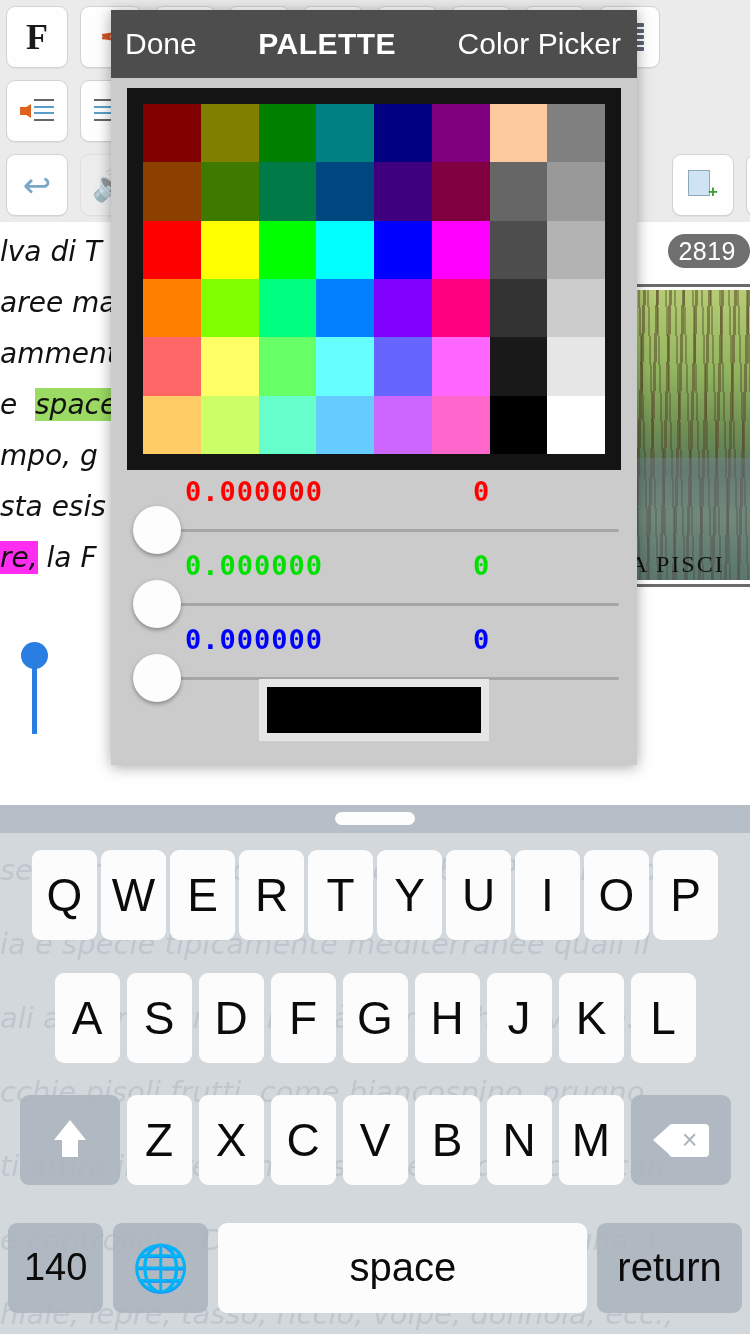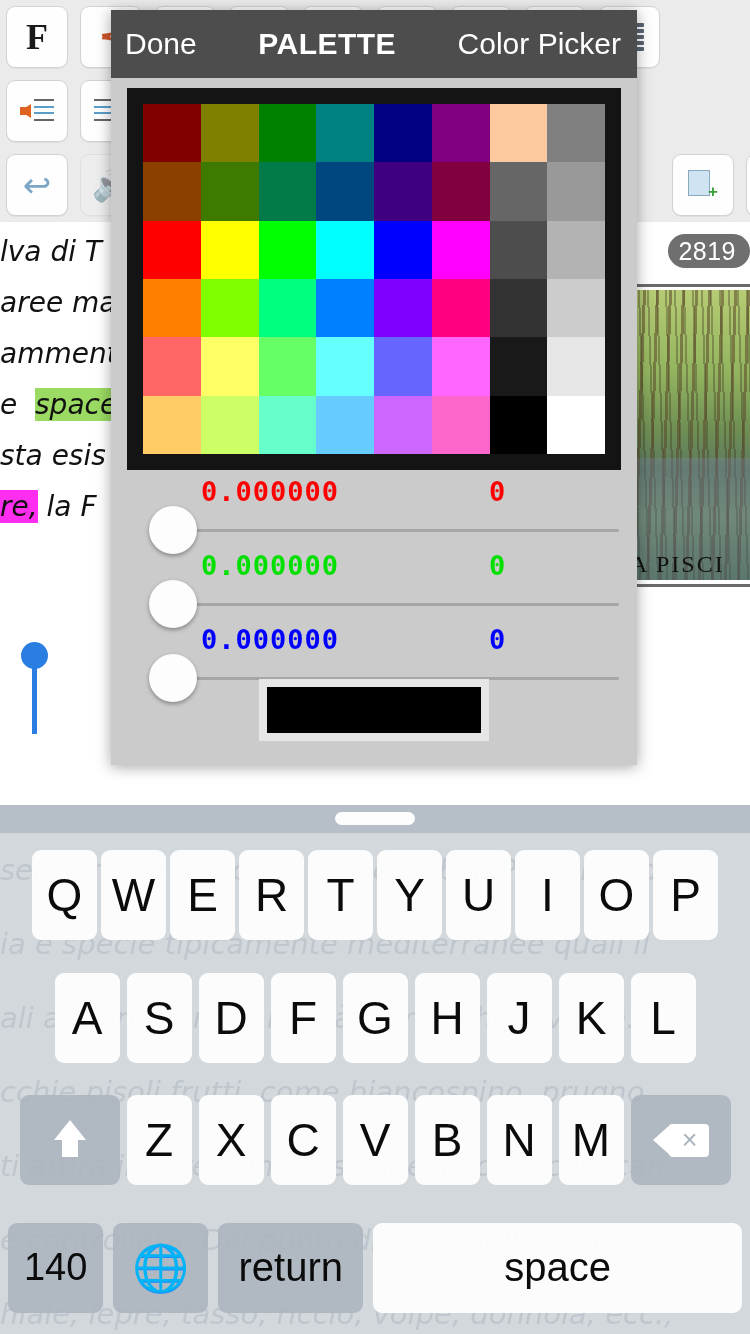--- a/index.html
+++ b/index.html
@@ -132,21 +132,21 @@
 
   .palette-wrap {
     margin:10px 16px 0 16px; background:#141414; padding:16px;
   }
   .palette {
     display:grid; grid-template-columns:repeat(8,1fr); grid-template-rows:repeat(6,1fr);
     width:100%; height:350px;
   }
   .swatch { width:100%; height:100%; }
 
-  .sliders { padding:6px 22px 0 22px;margin-left:16px; }
+  .sliders { padding:6px 22px 0 22px; }
   .srow { position:relative; height:74px; }
   .srow .valf {
     position:absolute; left:52px; top:0; font-family:"DejaVu Sans Mono", monospace;
     font-size:27px; font-weight:bold; letter-spacing:1px;
   }
   .srow .vali {
     position:absolute; left:340px; top:0; font-family:"DejaVu Sans Mono", monospace;
     font-size:27px; font-weight:bold;
   }
   .srow .track {
@@ -415,20 +415,21 @@
         </div>
     </div>
   </div>
 
   <div class="doc">
     <div class="doc-col-left">
       <div class="ln">lva di T</div>
       <div class="ln">aree ma</div>
       <div class="ln">amment</div>
       <div class="ln"><span style="padding-left:0">e&nbsp;&nbsp;</span><span class="mk-green">space</span></div>
+      <div class="ln">mpo, g</div>
       <div class="ln">sta esis</div>
       <div class="ln"><span class="mk-magenta">re,</span> la F</div>
     </div>
     <div class="sel-handle"></div>
 
     <div class="doc-right">
       <div class="page-badge">2819</div>
       <div class="doc-rule" style="top:62px;"></div>
       <div class="photo">
           <div class="water"></div>
@@ -585,17 +586,17 @@
             <span class="body"></span>
             <span class="x">×</span>
           </span>
         </div>
     </div>
     <div class="krow r4">
       <div class="key num mod">140</div>
       <div class="key globe mod">
           <span>🌐</span>
         </div>
+      <div class="key space">space</div>
       <div class="key ret">return</div>
-      <div class="key space">space</div>
     </div>
   </div>
 </div>
 
 </body></html>

